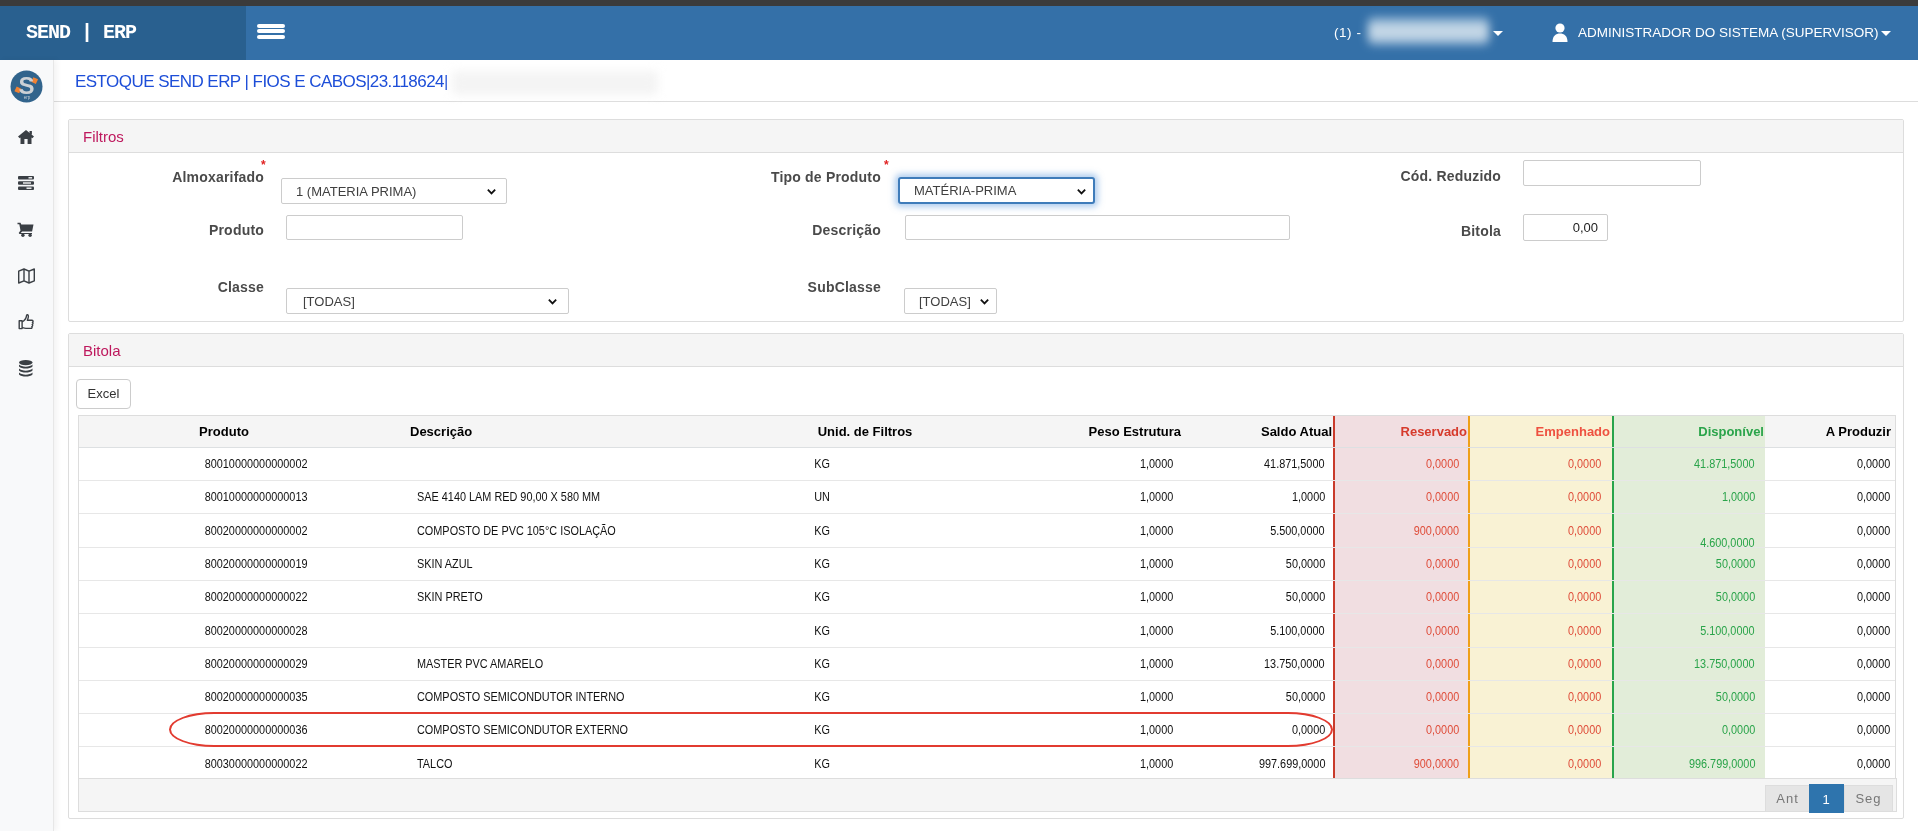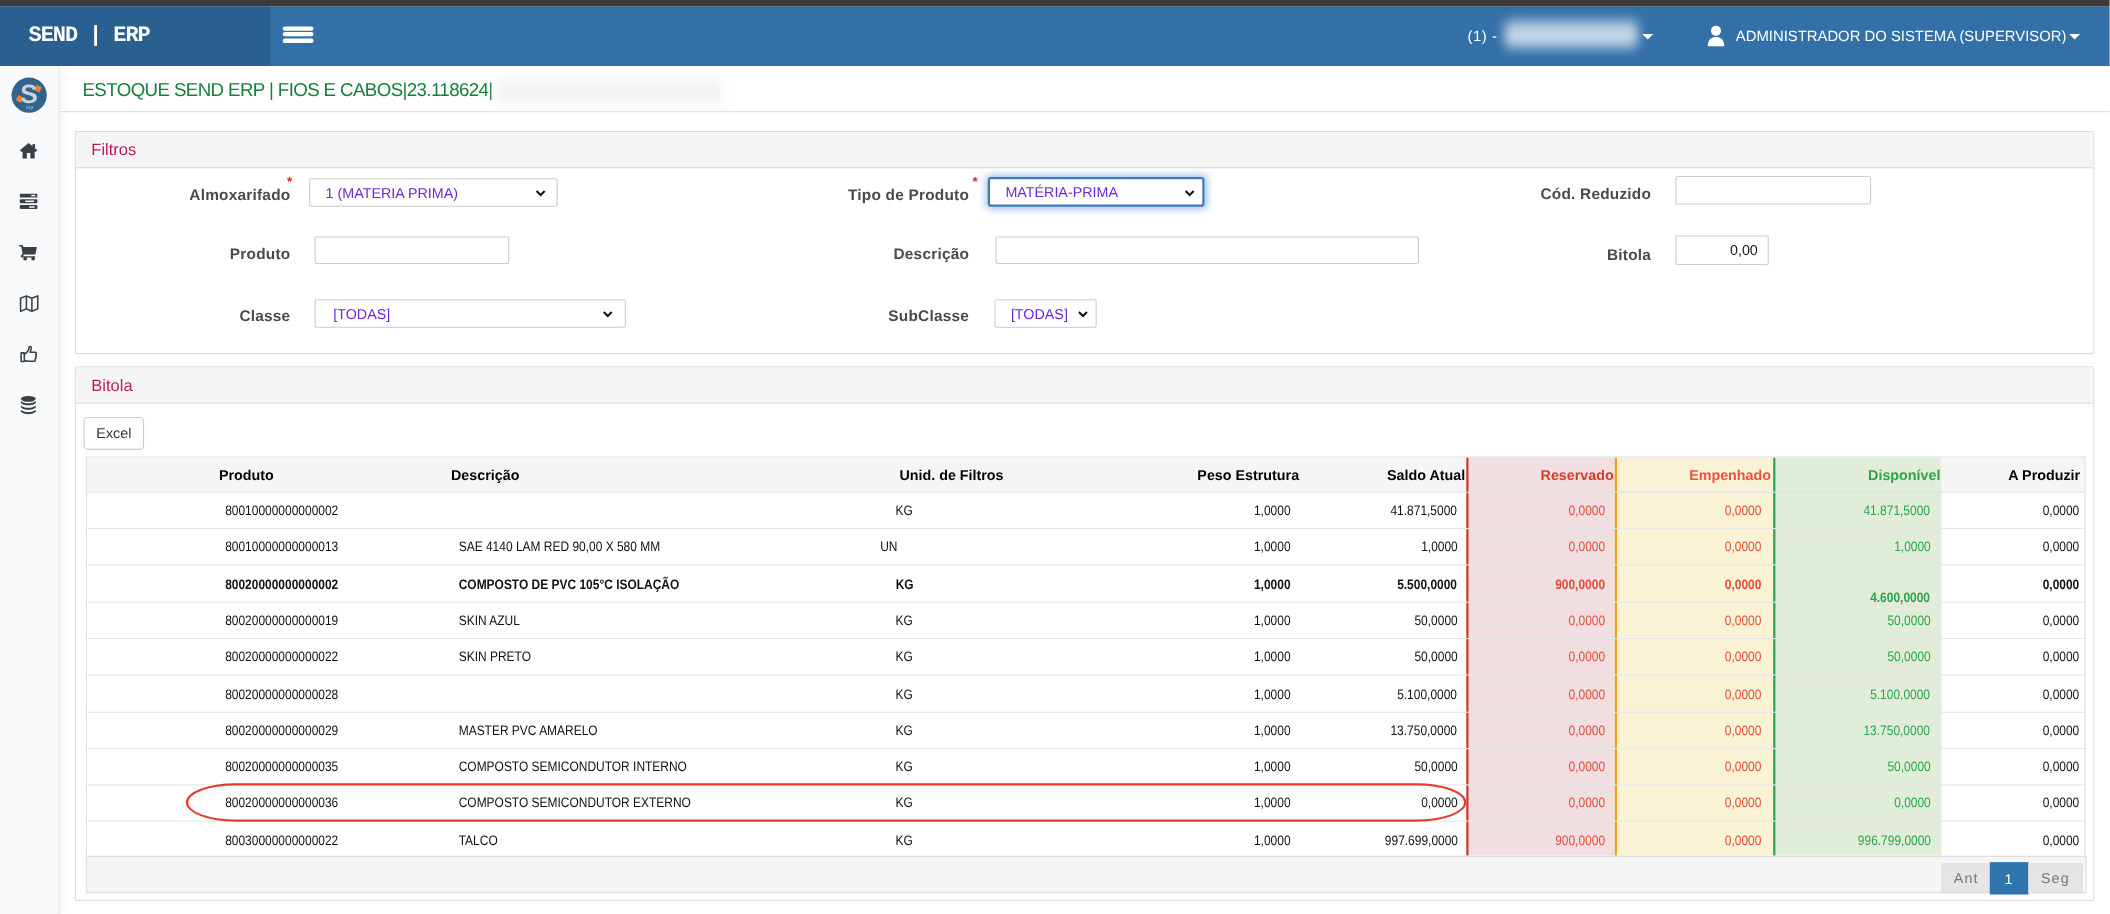--- a/index.html
+++ b/index.html
@@ -23,36 +23,36 @@
      border-top:5px solid #fff; }
   #admin { left:1578px; top:0; height:54px; line-height:54px; color:#fff; font-size:13.5px; letter-spacing:0px;}
 
   
   #sidebar { left:0; top:60px; width:54px; height:771px; background:#f8f9fa;
      border-right:1px solid #e7e7e7; box-shadow:3px 0 6px rgba(0,0,0,.05); z-index:5;}
   .sicon { left:0; width:54px; text-align:center; color:#3a3f44; }
 
   
   #titlebar { left:54px; top:60px; width:1864px; height:42px; background:#fff; border-bottom:1px solid #ddd; }
-  #titletxt { left:75px; top:60px; height:41px; line-height:43px; font-size:17px; color:#15803d; letter-spacing:-0.55px; }
+  #titletxt { left:75px; top:60px; height:41px; line-height:43px; font-size:17px; color:#1d4ed8; letter-spacing:-0.55px; }
   #titleblur { left:452px; top:71px; width:206px; height:24px; background:#f4f4f4; filter:blur(5px); border-radius:4px;}
 
   
   .panel { background:#fff; border:1px solid #ddd; border-radius:2px; }
   .phead { position:absolute; left:0; top:0; right:0; height:33px; background:#f5f5f5;
      border-bottom:1px solid #ddd; line-height:33px; padding-left:14px; font-size:15px; color:#be185d; }
   #fpanel { left:68px; top:119px; width:1836px; height:203px; }
   #epanel { left:68px; top:333px; width:1836px; height:485.5px; }
 
   .flabel { position:absolute; font-size:14px; font-weight:bold; color:#4a4a4a; letter-spacing:.2px;
       text-align:right; height:26px; line-height:26px; }
   .req { position:absolute; color:#e02222; font-size:12px; font-weight:bold; }
   .inp { position:absolute; background:#fff; border:1px solid #ccc; border-radius:2px; }
   .sel { position:absolute; background:#fff; border:1px solid #ccc; border-radius:2px;
-      font-size:13px; color:#6d28d9; }
+      font-size:13px; color:#404040;margin-top:16px; }
   .seltxt { position:absolute; left:14px; top:0; bottom:0; line-height:24px; }
   .chev { position:absolute; top:7px; width:11px; height:11px; }
 
   
   #excelbtn { left:76px; top:379px; width:55px; height:30px; background:#fff; border:1px solid #ccc;
      border-radius:4px; text-align:center; line-height:28px; font-size:13px; color:#333; }
   #tbl { left:78px; top:415px; width:1818px; height:363px; border:1px solid #ddd; border-bottom:none; background:#fff; overflow:hidden;}
   #thead { position:absolute; left:0; top:0; width:100%; height:32px; border-bottom:1px solid #dde0e2; background:linear-gradient(90deg,#f5f5f5 0,#f5f5f5 1254px,rgba(0,0,0,0) 1254px,rgba(0,0,0,0) 1686px,#f5f5f5 1686px,#f5f5f5 100%); }
   .th { position:absolute; top:0; height:32px; line-height:32px; font-size:13px; font-weight:bold; color:#000; }
   .row { position:absolute; left:0; width:100%; height:33px; border-bottom:1px solid #e7e7e7; }
@@ -224,29 +224,29 @@
           <div class="td tr " style="left:994px; width:100px;"><span class="cnd">1,0000</span></div>
           <div class="td tr " style="left:1126px; width:120px;"><span class="cnd">41.871,5000</span></div>
           <div class="td tr red" style="left:1280px; width:100px;"><span class="cnd">0,0000</span></div>
           <div class="td tr red" style="left:1422px; width:100px;"><span class="cnd">0,0000</span></div>
           <div class="td tr grn" style="left:1556px; width:120px;"><span class="cnd">41.871,5000</span></div>
           <div class="td tr " style="left:1711px; width:100px;"><span class="cnd">0,0000</span></div>
         </div>
     <div class="row" style="top:65.3px;">
           <div class="td tc " style="left:102px; width:150px;"><span class="cnd">80010000000000013</span></div>
           <div class="td tl " style="left:338px; width:320px;"><span class="cnd">SAE 4140 LAM RED 90,00 X 580 MM</span></div>
-          <div class="td tc " style="left:679px; width:100px;"><span class="cnd">UN</span></div>
+          <div class="td tc " style="left:693px; width:100px;"><span class="cnd">UN</span></div>
           <div class="td tr " style="left:994px; width:100px;"><span class="cnd">1,0000</span></div>
           <div class="td tr " style="left:1126px; width:120px;"><span class="cnd">1,0000</span></div>
           <div class="td tr red" style="left:1280px; width:100px;"><span class="cnd">0,0000</span></div>
           <div class="td tr red" style="left:1422px; width:100px;"><span class="cnd">0,0000</span></div>
           <div class="td tr grn" style="left:1556px; width:120px;"><span class="cnd">1,0000</span></div>
           <div class="td tr " style="left:1711px; width:100px;"><span class="cnd">0,0000</span></div>
         </div>
-    <div class="row" style="top:98.6px;font-weight:bold;">
+    <div class="row" style="top:98.6px;">
           <div class="td tc " style="left:102px; width:150px;"><span class="cnd">80020000000000002</span></div>
           <div class="td tl " style="left:338px; width:320px;"><span class="cnd">COMPOSTO DE PVC 105°C ISOLAÇÃO</span></div>
           <div class="td tc " style="left:693px; width:100px;"><span class="cnd">KG</span></div>
           <div class="td tr " style="left:994px; width:100px;"><span class="cnd">1,0000</span></div>
           <div class="td tr " style="left:1126px; width:120px;"><span class="cnd">5.500,0000</span></div>
           <div class="td tr red" style="left:1280px; width:100px;"><span class="cnd">900,0000</span></div>
           <div class="td tr red" style="left:1422px; width:100px;"><span class="cnd">0,0000</span></div>
           <div class="td tr grn" style="left:1556px; width:120px;margin-top:12px;"><span class="cnd">4.600,0000</span></div>
           <div class="td tr " style="left:1711px; width:100px;"><span class="cnd">0,0000</span></div>
         </div>

